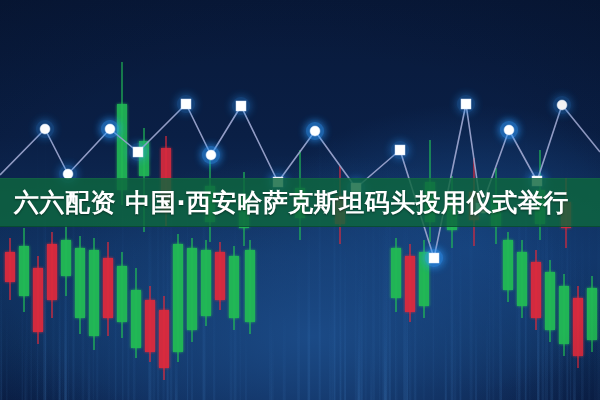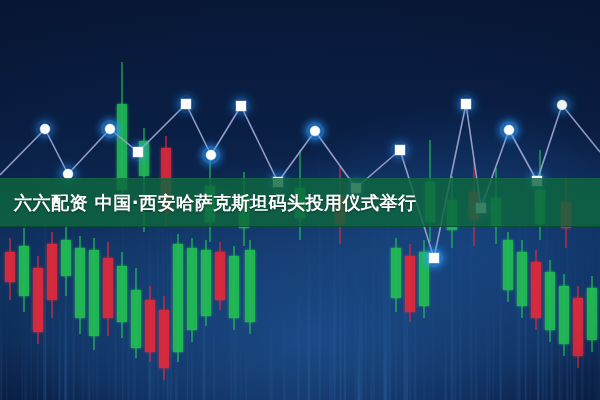--- a/index.html
+++ b/index.html
@@ -42,21 +42,21 @@
     background:rgba(150,220,180,.18);
   }
   .band-bot-rule{
     position:absolute;left:0;right:0;top:226px;height:1px;
     background:rgba(8,60,36,.55);
   }
   .headline{
     color:#ffffff;
     font-family:"DejaVu Sans","Liberation Sans",sans-serif;
     font-weight:700;
-    font-size:18px;
+    font-size:25px;
     letter-spacing:.5px;
     white-space:nowrap;
     padding-left:14px;
     text-shadow:0 1px 2px rgba(0,0,0,.45);
     line-height:1;
   }
 </style>
 </head>
 <body>
 

